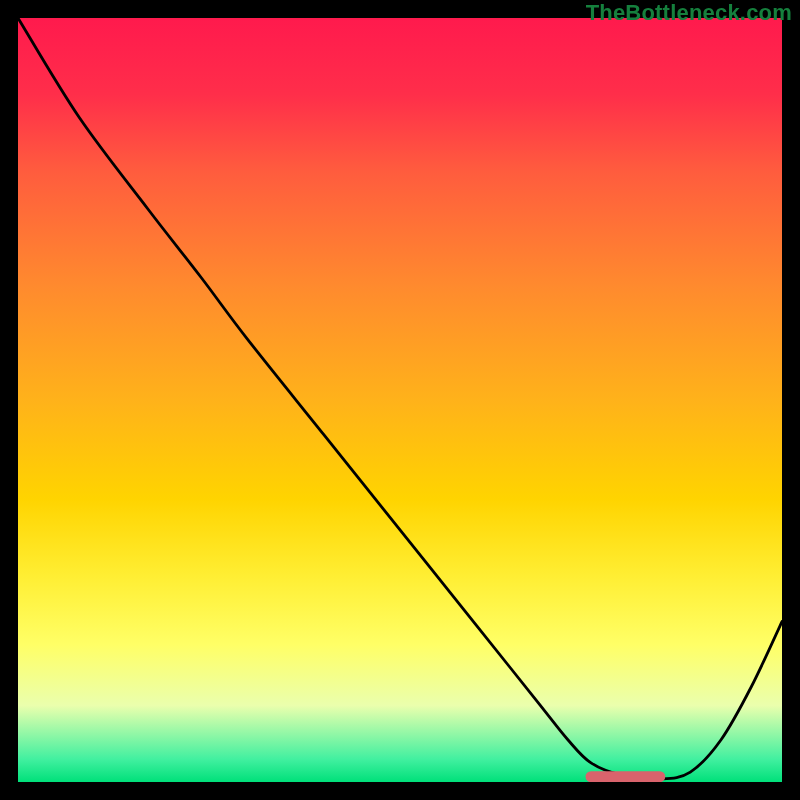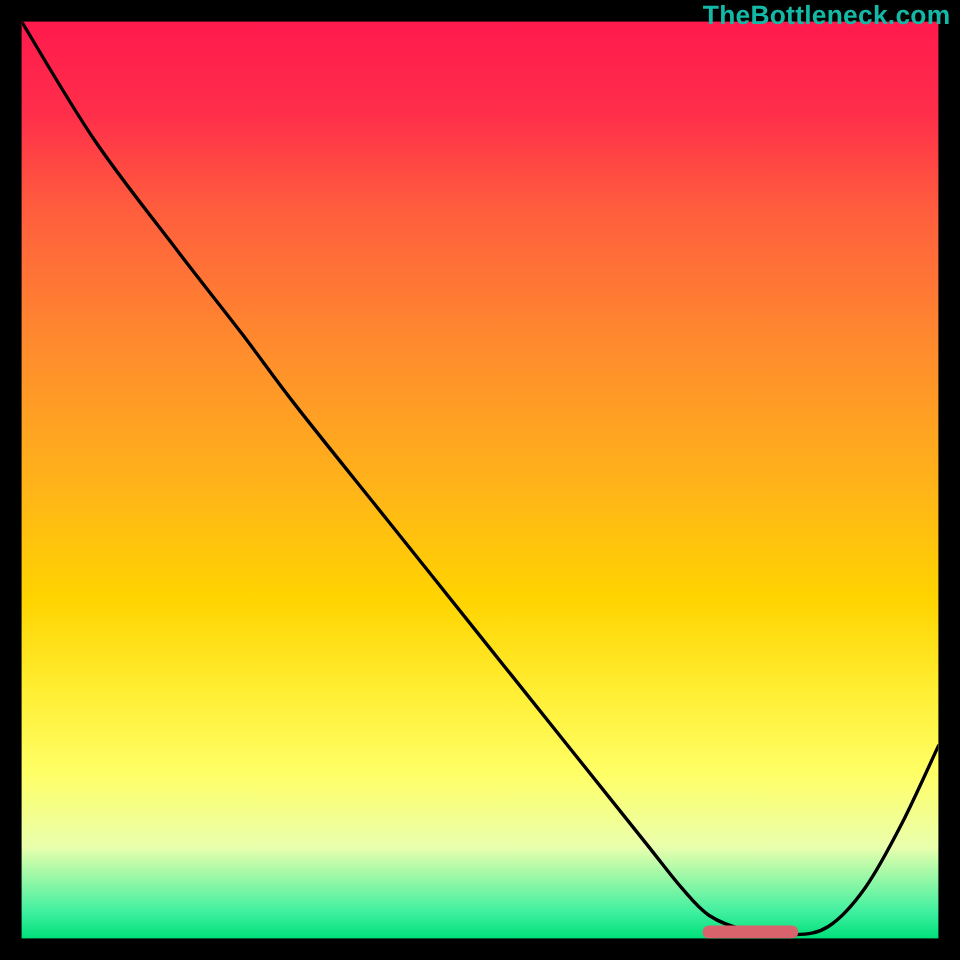--- a/index.html
+++ b/index.html
@@ -40,21 +40,21 @@
     left: 18px;
     top: 18px;
     width: 764px;
     height: 764px;
     pointer-events: none;
   }
   .watermark {
     position: absolute;
     top: 0;
     right: 8px;
-    color: #14b8a6;
+    color: #15803d;
     font-size: 22px;
     font-weight: bold;
     letter-spacing: 0.2px;
   }
 </style>
 </head>
 <body>
 
 <div class="frame">
   <div class="plot-bg"></div>

